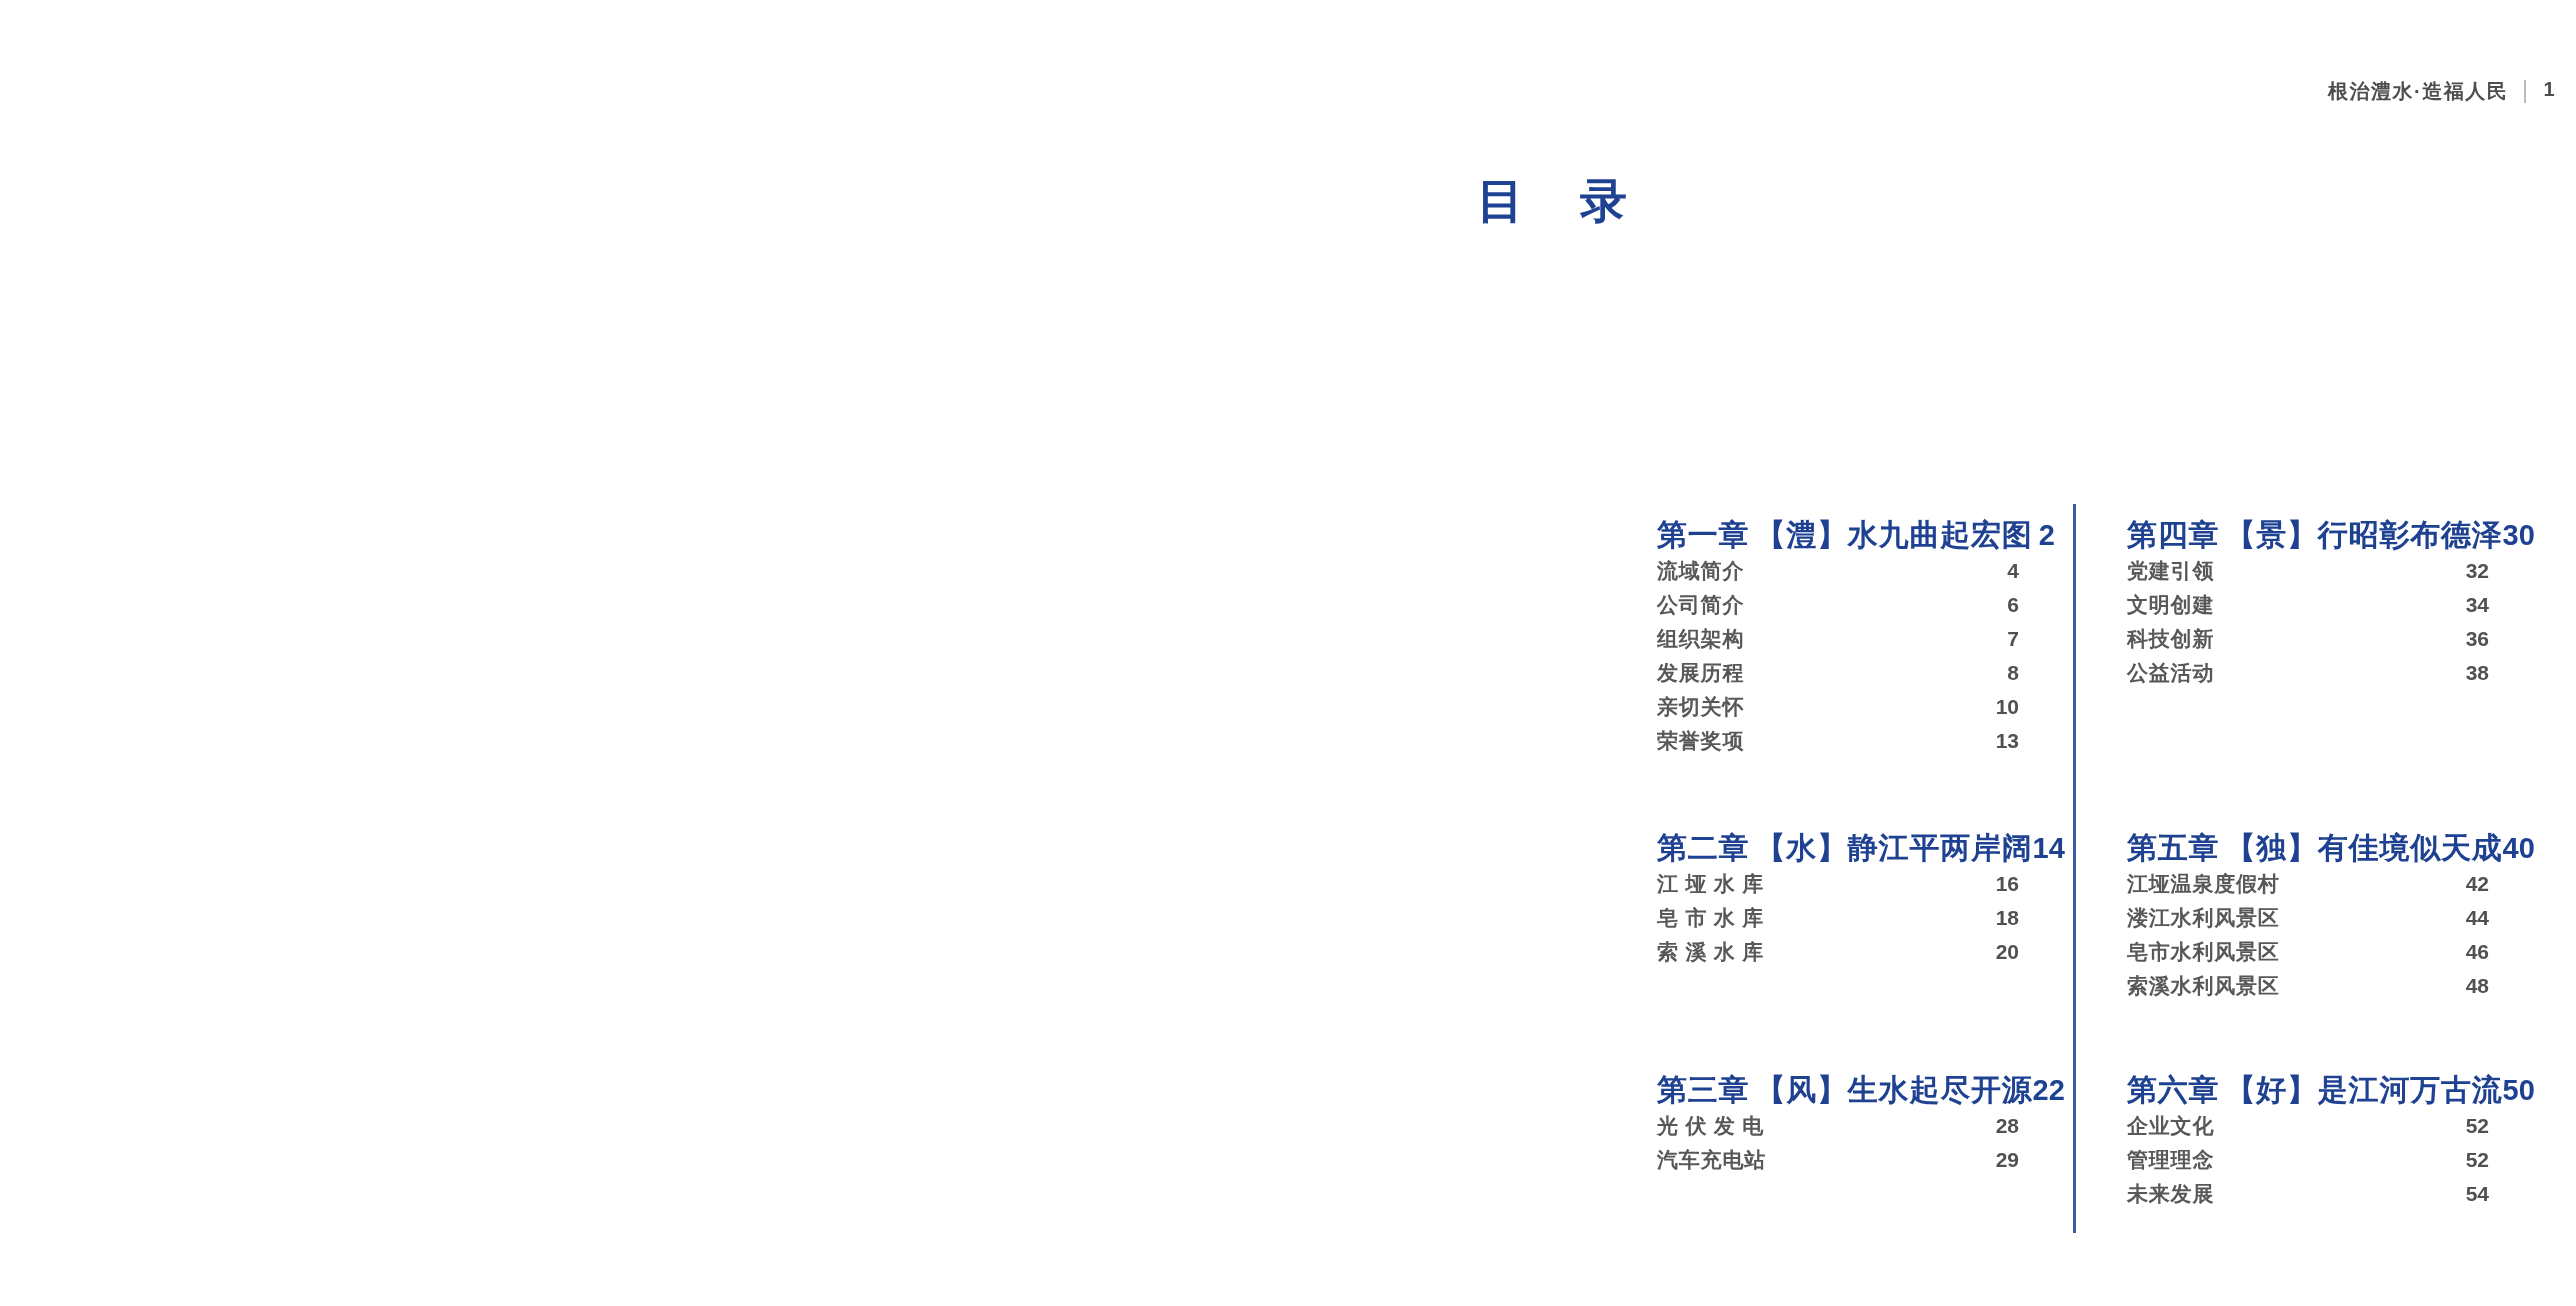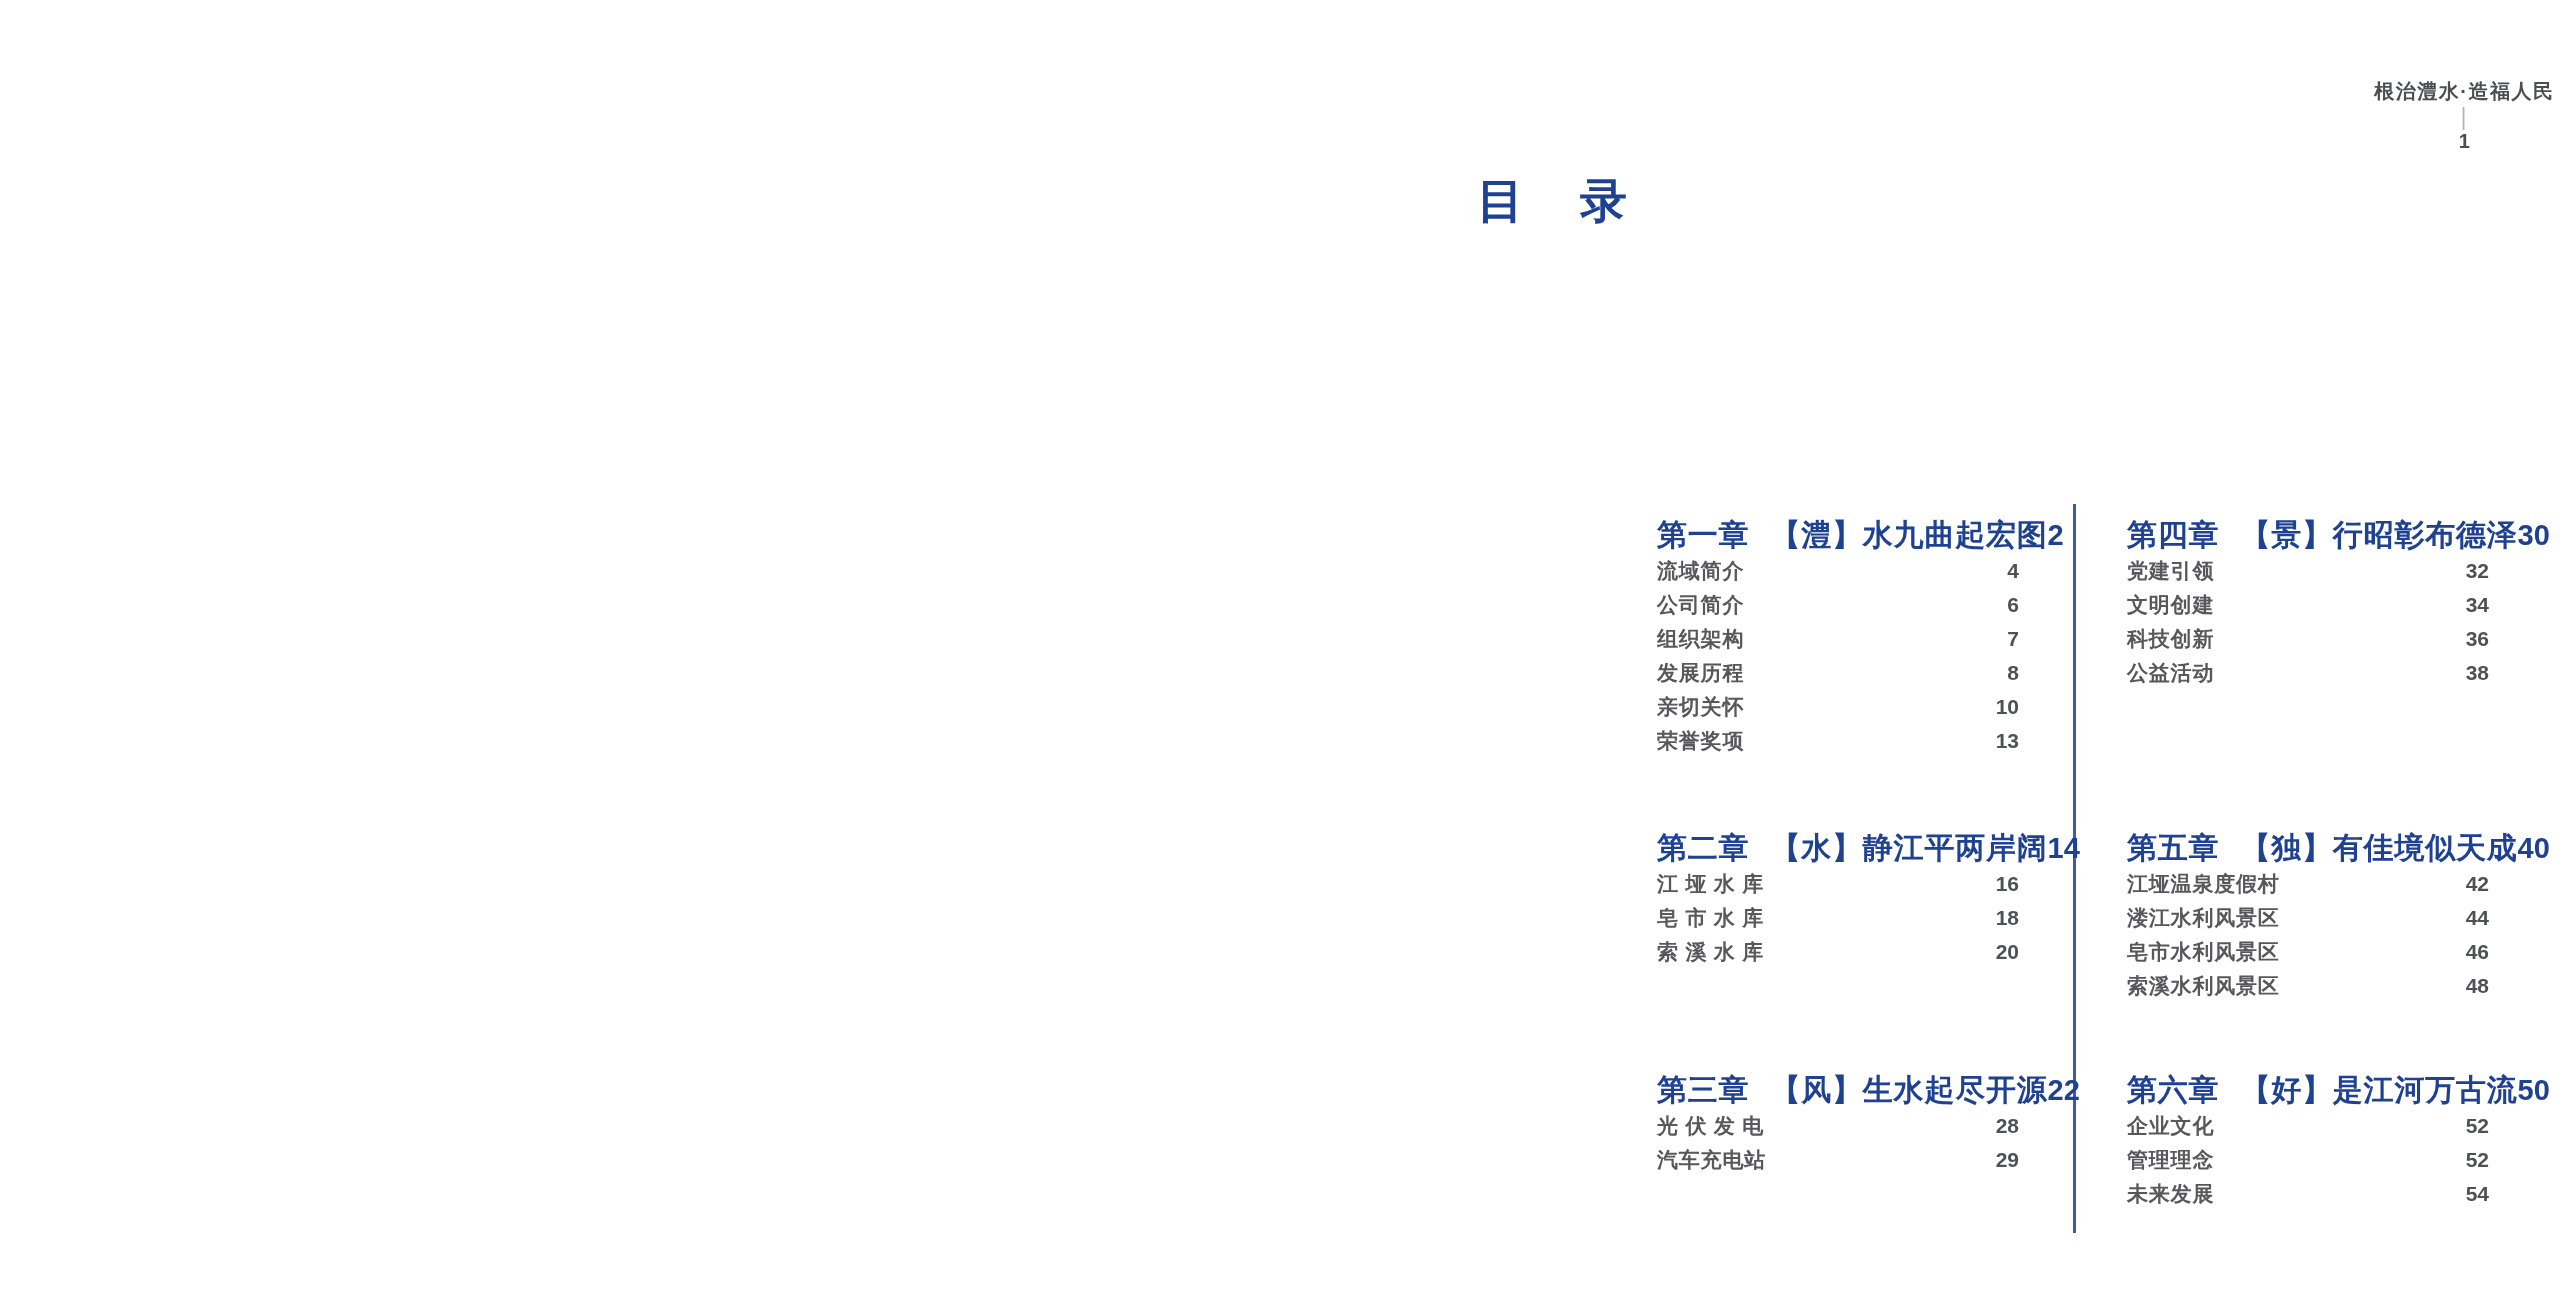--- a/index.html
+++ b/index.html
@@ -7,24 +7,23 @@
     position:relative;
     width:2576px; height:1306px;
     background:#ffffff;
     overflow:hidden;
     font-family:"Liberation Sans","DejaVu Sans",sans-serif;
   }
 
   
   .running-header {
     position:absolute; top:78px; right:21.5px;
-    display:flex; align-items:center;
+    display:flex; align-items:flex-start;
     font-weight:700; font-size:20px; color:#4d4e50;
     letter-spacing:1.5px;
-    flex-direction:column;
   }
   .running-header .sep {
     margin:0 14px; color:#b0b3ba; font-weight:400;
     font-size:21.5px; transform:scaleY(1.1);
   }
   .running-header .pagenum { color:#4d4e50; letter-spacing:0; }
 
   
   .doc-title {
     position:absolute; left:1477px; top:175px;
@@ -39,21 +38,21 @@
 
   .column-divider {
     position:absolute; left:2073px; top:504px;
     width:3.1px; height:729px; background:#3c5ca6;
   }
 
   .chapter { position:absolute; left:0; width:398px; }
 
   .chapter-row { display:flex; align-items:center; height:37px; }
   .ch-label { font-size:30px; font-weight:700; color:#1e4191; letter-spacing:0.8px; white-space:nowrap; }
-  .ch-title { margin-left:21px; font-size:30px; font-weight:700; color:#1e4191; letter-spacing:0.8px; white-space:nowrap; }
+  .ch-title { margin-left:6px; font-size:30px; font-weight:700; color:#1e4191; letter-spacing:0.8px; white-space:nowrap; }
   .ch-page  { margin-left:auto; font-size:29px; font-weight:700; color:#1e4191; }
 
   .sub-list { }
   .sub-row { display:flex; align-items:center; height:34px; padding-right:36px; }
   .sub-title { font-size:21px; font-weight:700; color:#58585a; letter-spacing:0.8px; white-space:nowrap; }
   .sub-page  { margin-left:auto; font-size:21px; font-weight:700; color:#505153; }
 </style>
 </head>
 <body>
 

